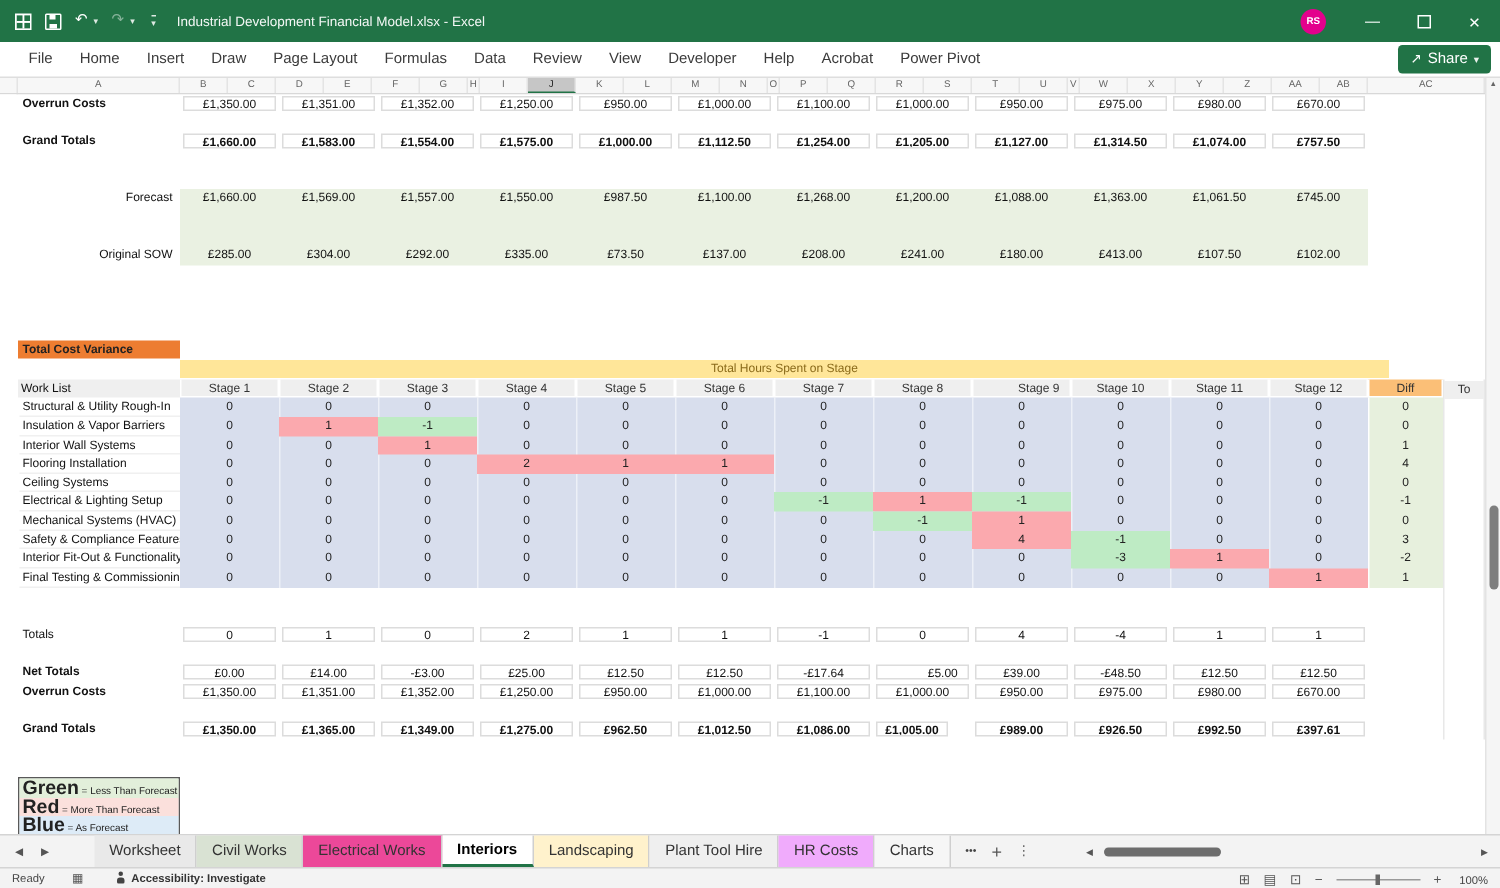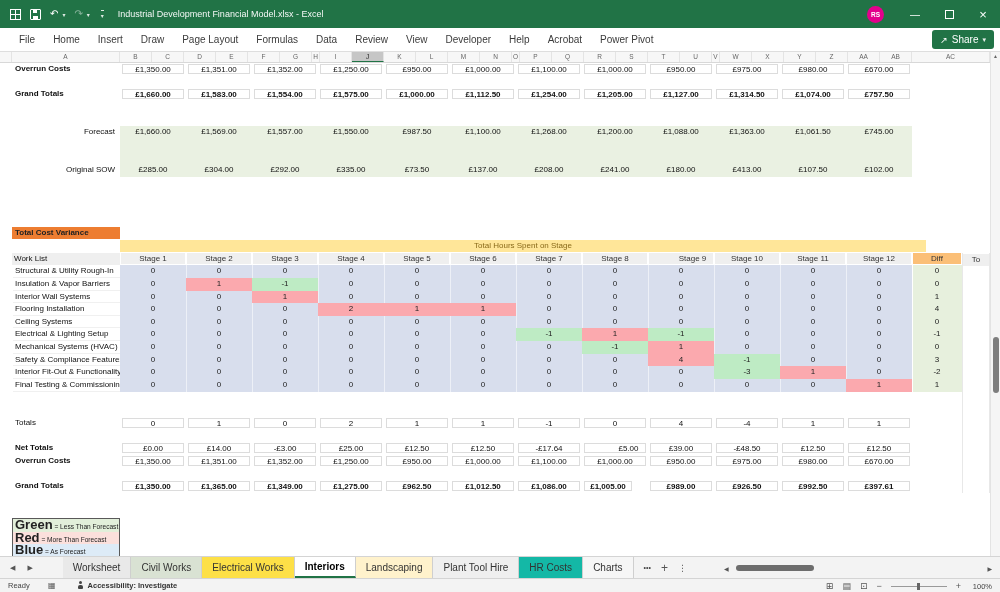--- a/index.html
+++ b/index.html
@@ -512,25 +512,25 @@
   </div>
 
   <div class="tabbar">
     <div class="tab-nav">
       <span>◀</span>
       <span>▶</span>
     </div>
     <div class="sheettabs" id="sheet-tabs">
         <div class="stab" style="background: rgb(233, 233, 233);">Worksheet</div>
         <div class="stab" style="background: rgb(217, 226, 211);">Civil Works</div>
-        <div class="stab" style="background: #fde047;">Electrical Works</div>
+        <div class="stab" style="background: #ec4899;">Electrical Works</div>
         <div class="stab active">Interiors</div>
         <div class="stab" style="background: rgb(255, 242, 204);">Landscaping</div>
         <div class="stab" style="background: rgb(239, 239, 239);">Plant Tool Hire</div>
-        <div class="stab" style="background: #14b8a6;">HR Costs</div>
+        <div class="stab" style="background: #f0abfc;">HR Costs</div>
         <div class="stab" style="background: rgb(246, 246, 246);">Charts</div>
       </div>
     <div class="tab-extras">
       <span style="font-size:7px;">•••</span>
       <span style="font-size:12px;color:#555;">+</span>
       <span style="font-size:9px;color:#666;">⋮</span>
     </div>
     <div class="hscroll-left">◀</div>
     <div class="hs-thumb"></div>
     <div class="hscroll-right">▶</div>

